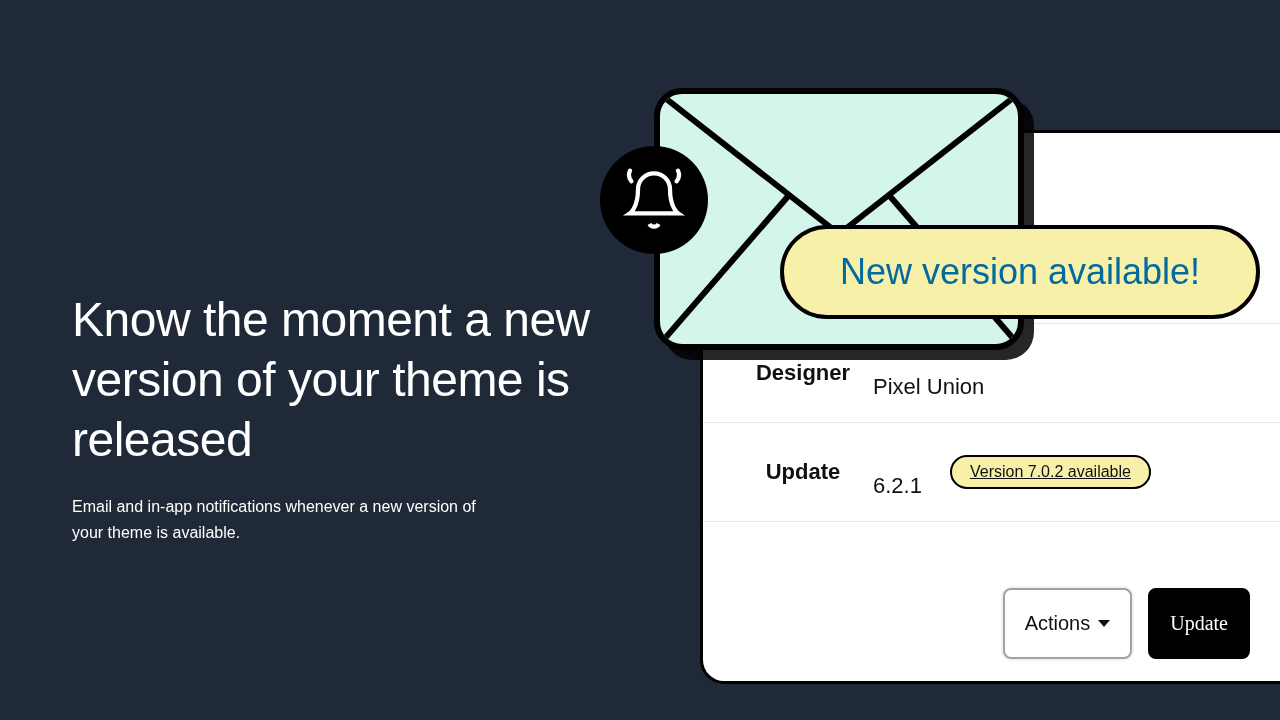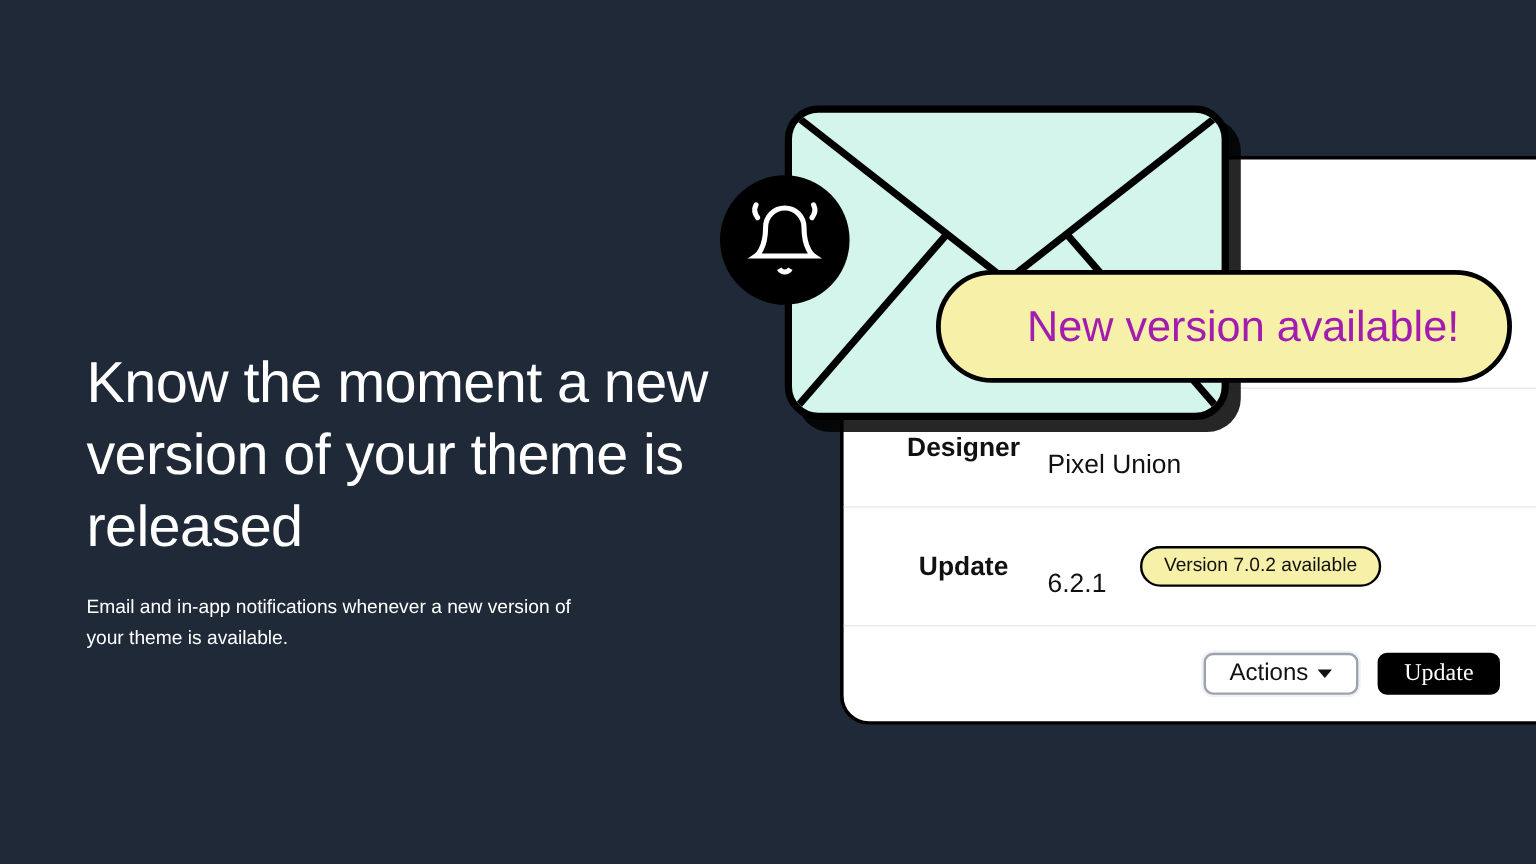--- a/index.html
+++ b/index.html
@@ -65,37 +65,39 @@
     }
     .version-badge {
       margin-left: 28px;
       padding: 6px 18px;
       background: #f7f0a8;
       border: 2px solid #000;
       border-radius: 999px;
       font-size: 16px;
       font-weight: 400;
       color: #111;
+      text-decoration: underline;
     }
     .card-actions {
       display: flex;
       justify-content: flex-end;
       gap: 16px;
       padding: 22px 30px;
       border-top: 1px solid #e5e7eb;
     }
     .btn {
-      padding: 4px 20px;
+      padding: 22px 20px;
       font-size: 20px;
       font-weight: 500;
       border-radius: 8px;
       cursor: pointer;
       display: flex;
       align-items: center;
       gap: 8px;
+      margin-top: 44px;
     }
     .btn-secondary {
       background: white;
       border: 2px solid #9ca3af;
       color: #111;
       box-shadow: 0 0 0 2px rgba(0,0,0,0.05);
     }
     .btn-primary {
       background: #000;
       color: white;
@@ -155,23 +157,23 @@
       position: absolute;
       top: 225px;
       left: 780px;
       width: 480px;
       padding: 22px 40px;
       background: #f7f0a8;
       border: 4px solid #000;
       border-radius: 999px;
       font-size: 36px;
       font-weight: 400;
-      color: #a21caf;
+      color: #0369a1;
       z-index: 7;
-      text-align: right;
+      text-align: center;
     }
   </style>
 </head>
 <body>
 
 <div class="left-content">
   <h1 class="headline">Know the moment a new version of your theme is released</h1>
   <p class="subtext">Email and in-app notifications whenever a new version of your theme is available.</p>
 </div>
 

